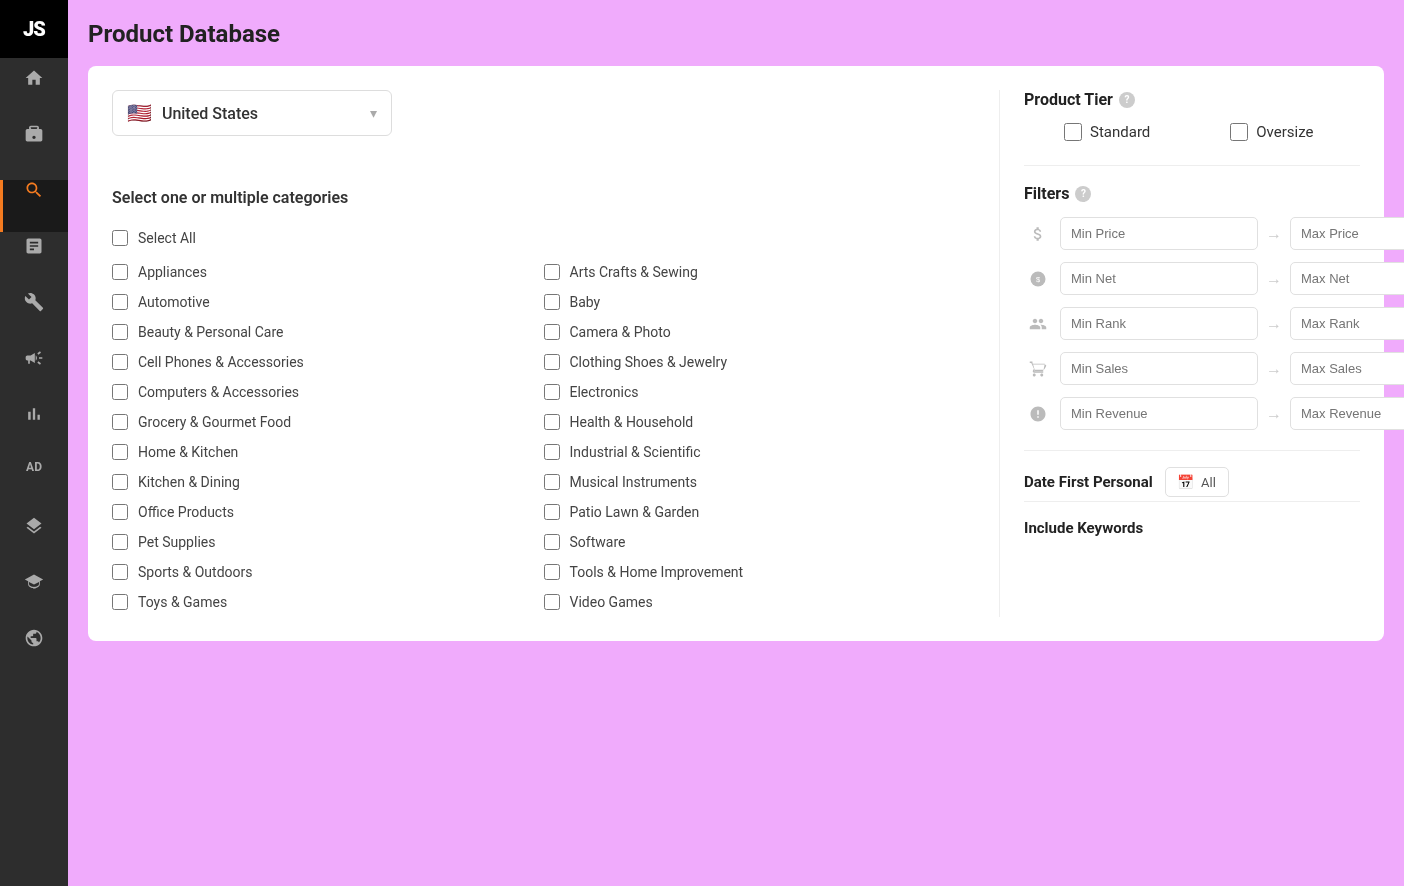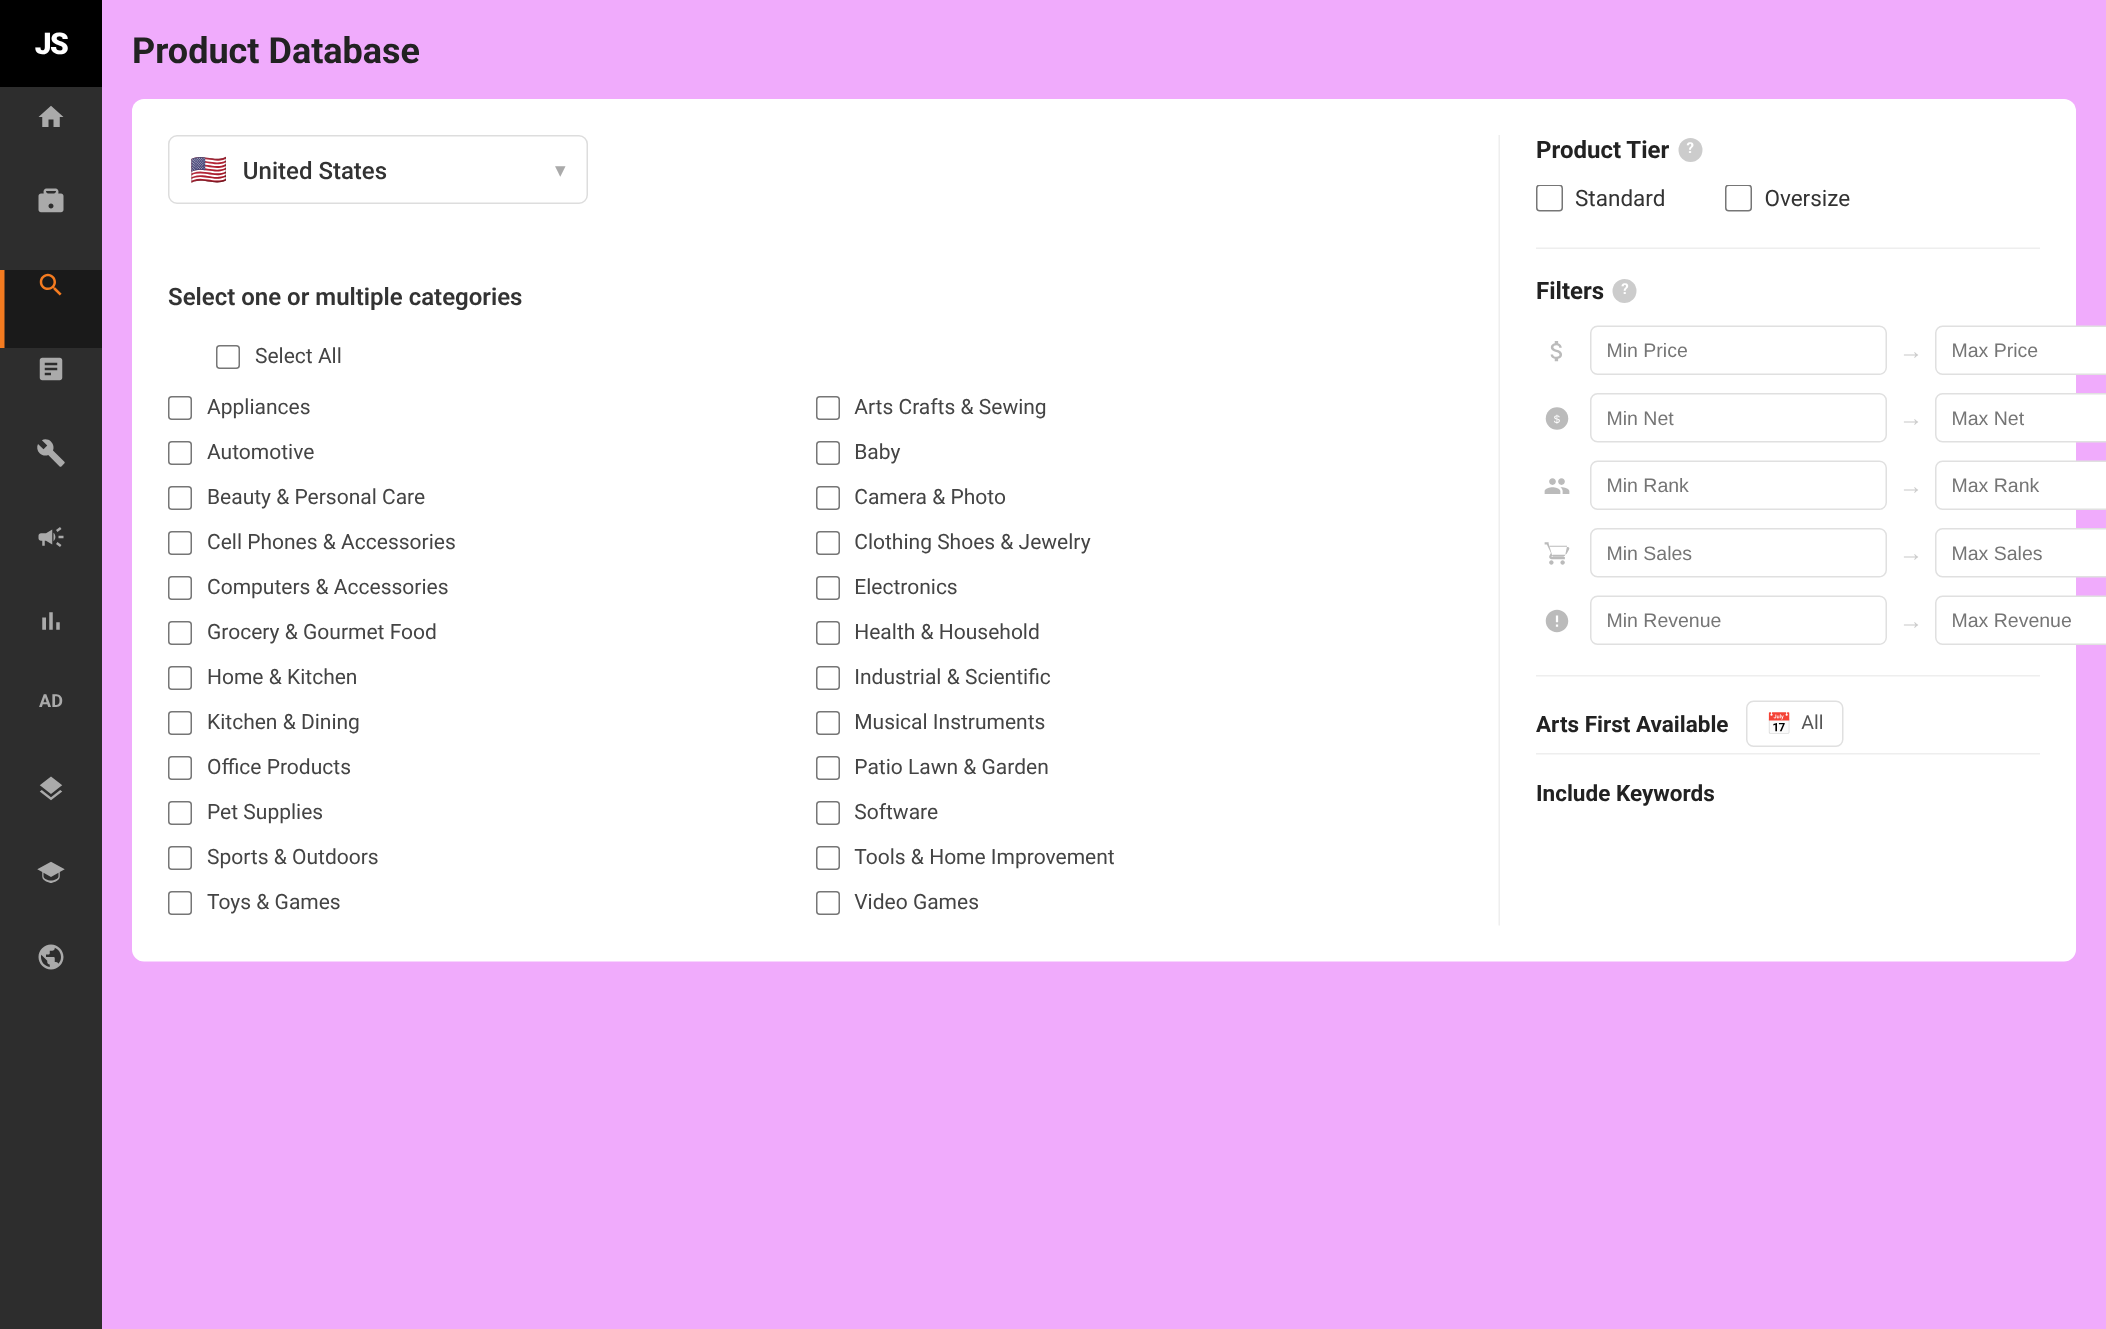--- a/index.html
+++ b/index.html
@@ -157,21 +157,20 @@
       accent-color: #f47b20;
       flex-shrink: 0;
     }
     .checkbox-label {
       font-size: 14px;
       color: #444;
     }
     .select-all-row {
       grid-column: 1 / -1;
       margin-bottom: 4px;
-      margin-left: 32px;
     }
 
     
     .right-panel {
       width: 360px;
       padding-left: 24px;
       flex-shrink: 0;
     }
 
     
@@ -201,20 +200,21 @@
     .tier-options {
       display: flex;
       gap: 40px;
       margin-bottom: 24px;
     }
     .tier-option {
       display: flex;
       align-items: center;
       gap: 8px;
       cursor: pointer;
+      margin-left: 40px;
     }
     .tier-option input[type="checkbox"] {
       width: 18px;
       height: 18px;
       cursor: pointer;
     }
     .tier-label {
       font-size: 15px;
       color: #333;
     }
@@ -588,21 +588,21 @@
                 <path d="M12 2C6.48 2 2 6.48 2 12s4.48 10 10 10 10-4.48 10-10S17.52 2 12 2zm1 15h-2v-2h2v2zm0-4h-2V7h2v6z"></path>
               </svg>
           </div>
           <input class="filter-input" type="text" placeholder="Min Revenue" style="">
           <span class="filter-arrow">→</span>
           <input class="filter-input" type="text" placeholder="Max Revenue" style="">
         </div>
       </div>
 
       <div class="date-section">
-        <span class="date-label">Arts First Available</span>
+        <span class="date-label">Date First Personal</span>
         <div class="date-btn">
           <span class="calendar-icon">📅</span>
           <span>All</span>
         </div>
       </div>
 
       <div class="keywords-section">
         <span class="keywords-title">Include Keywords</span>
       </div>
 

